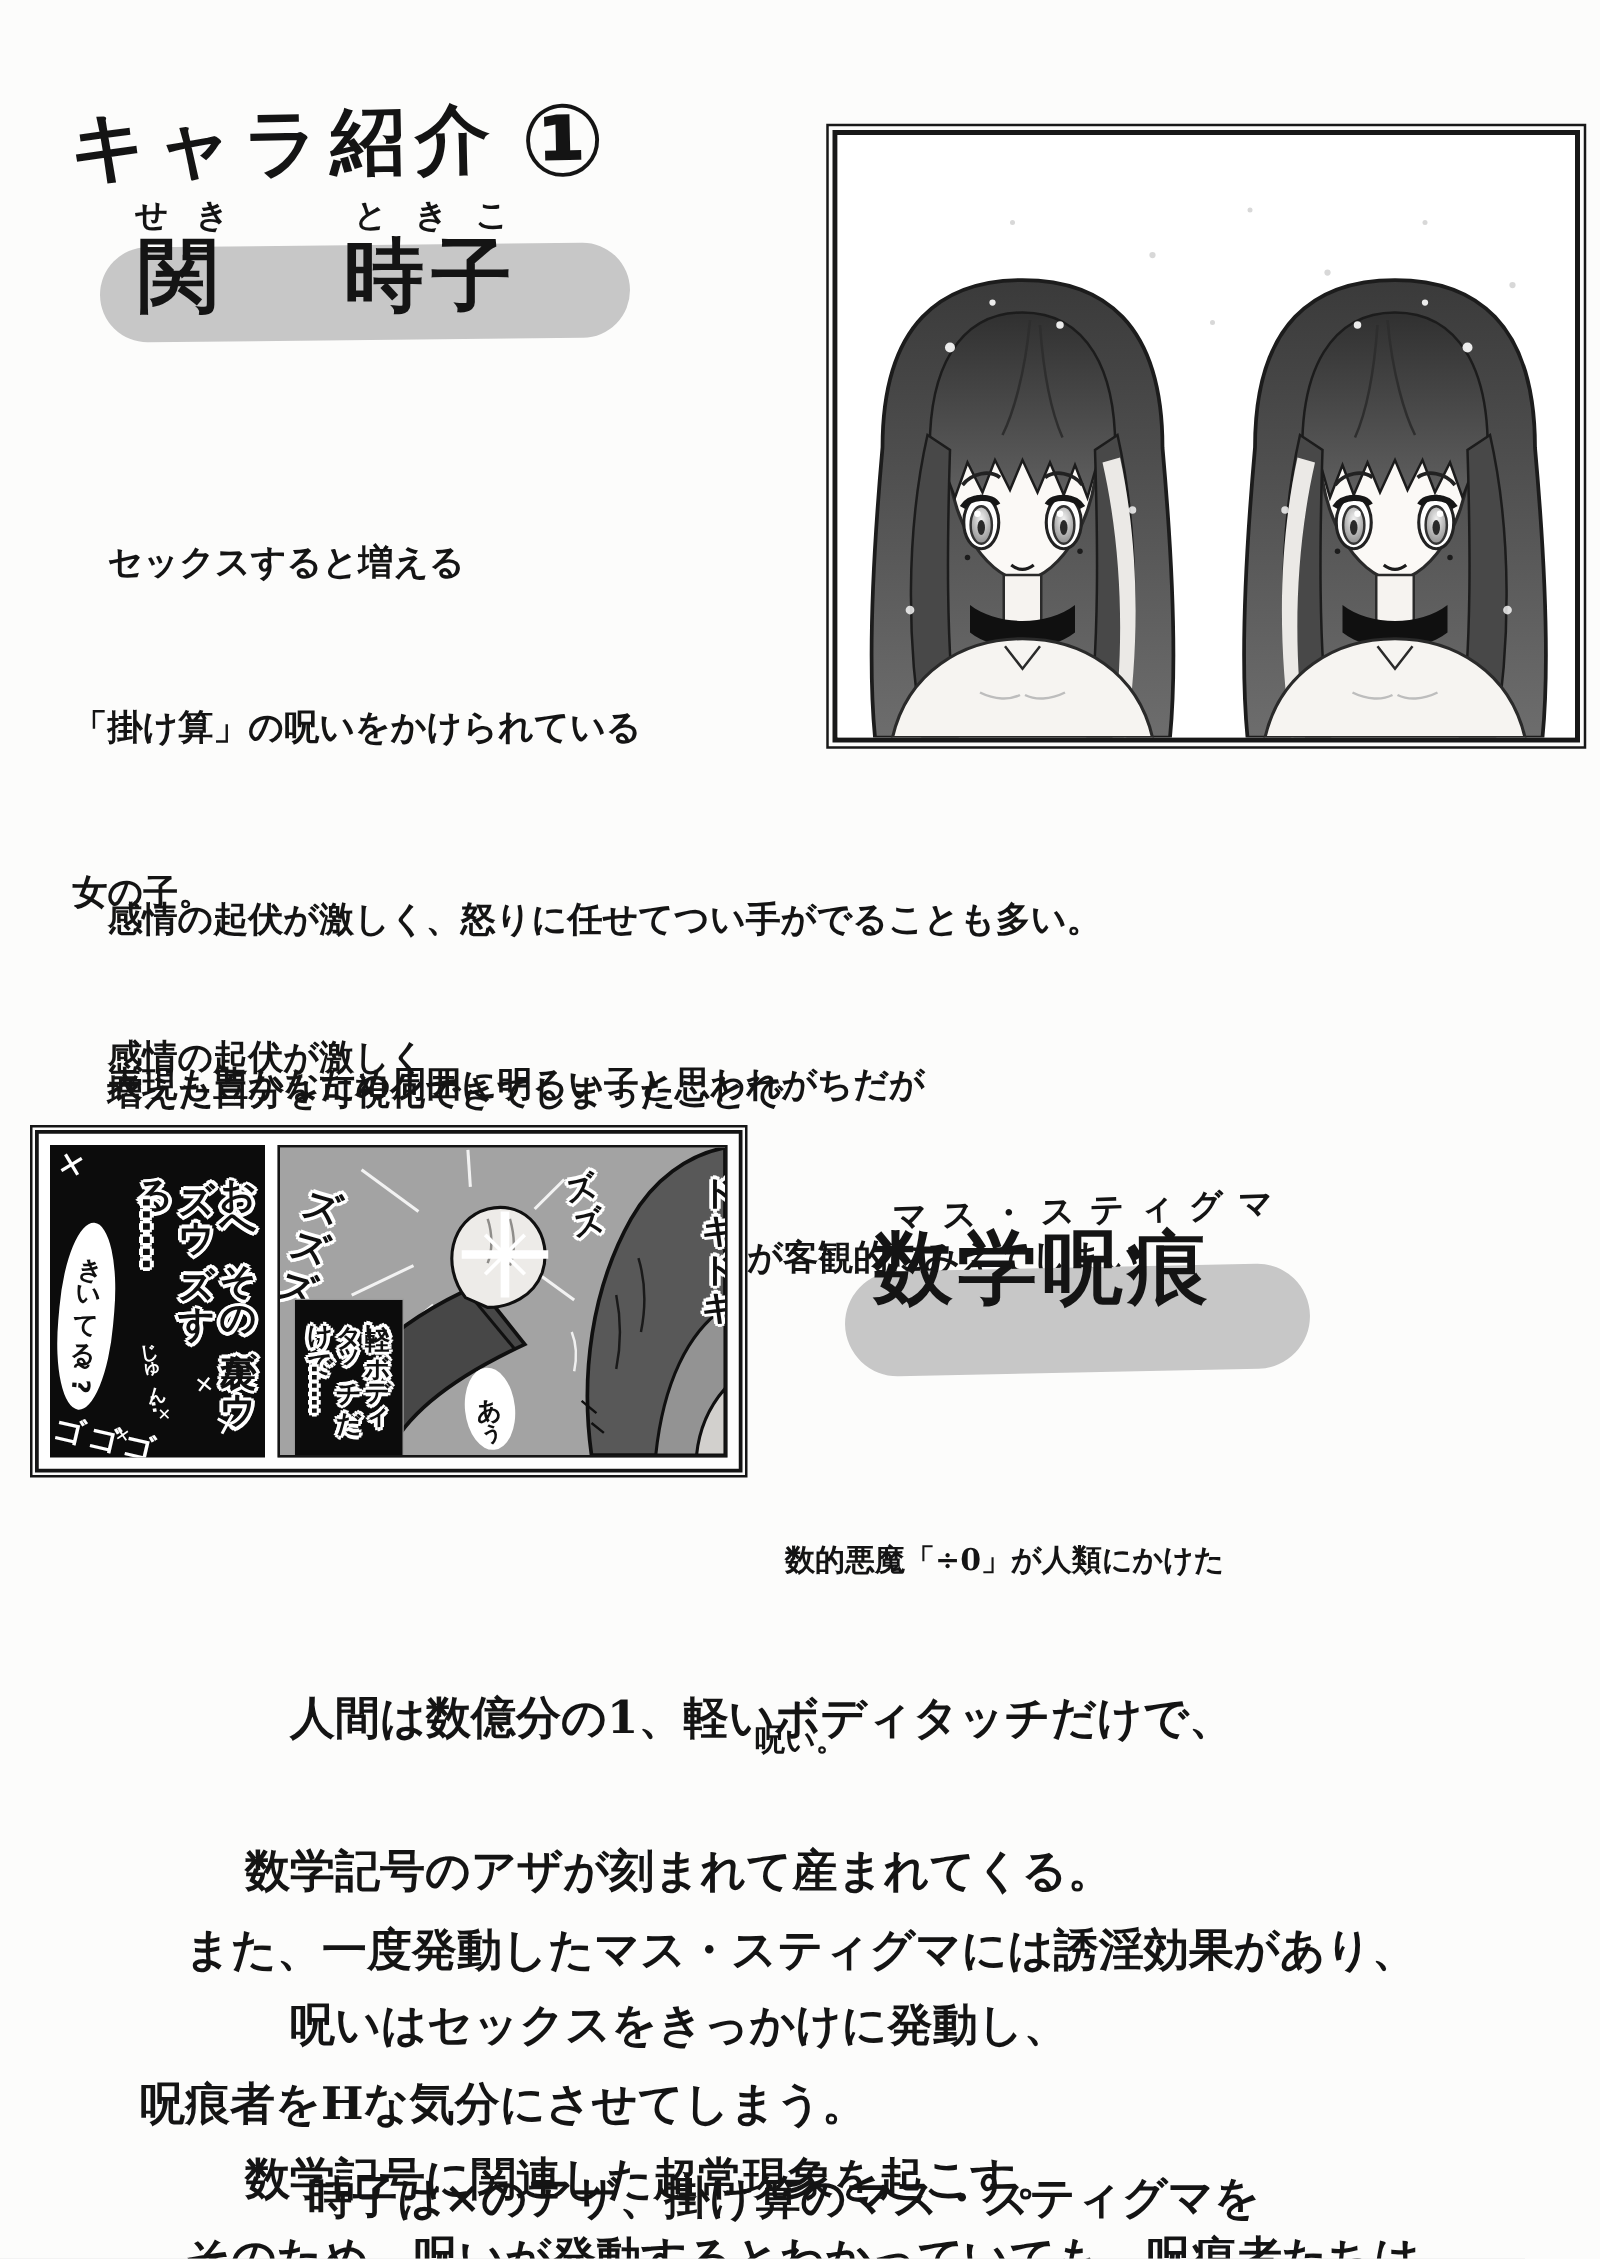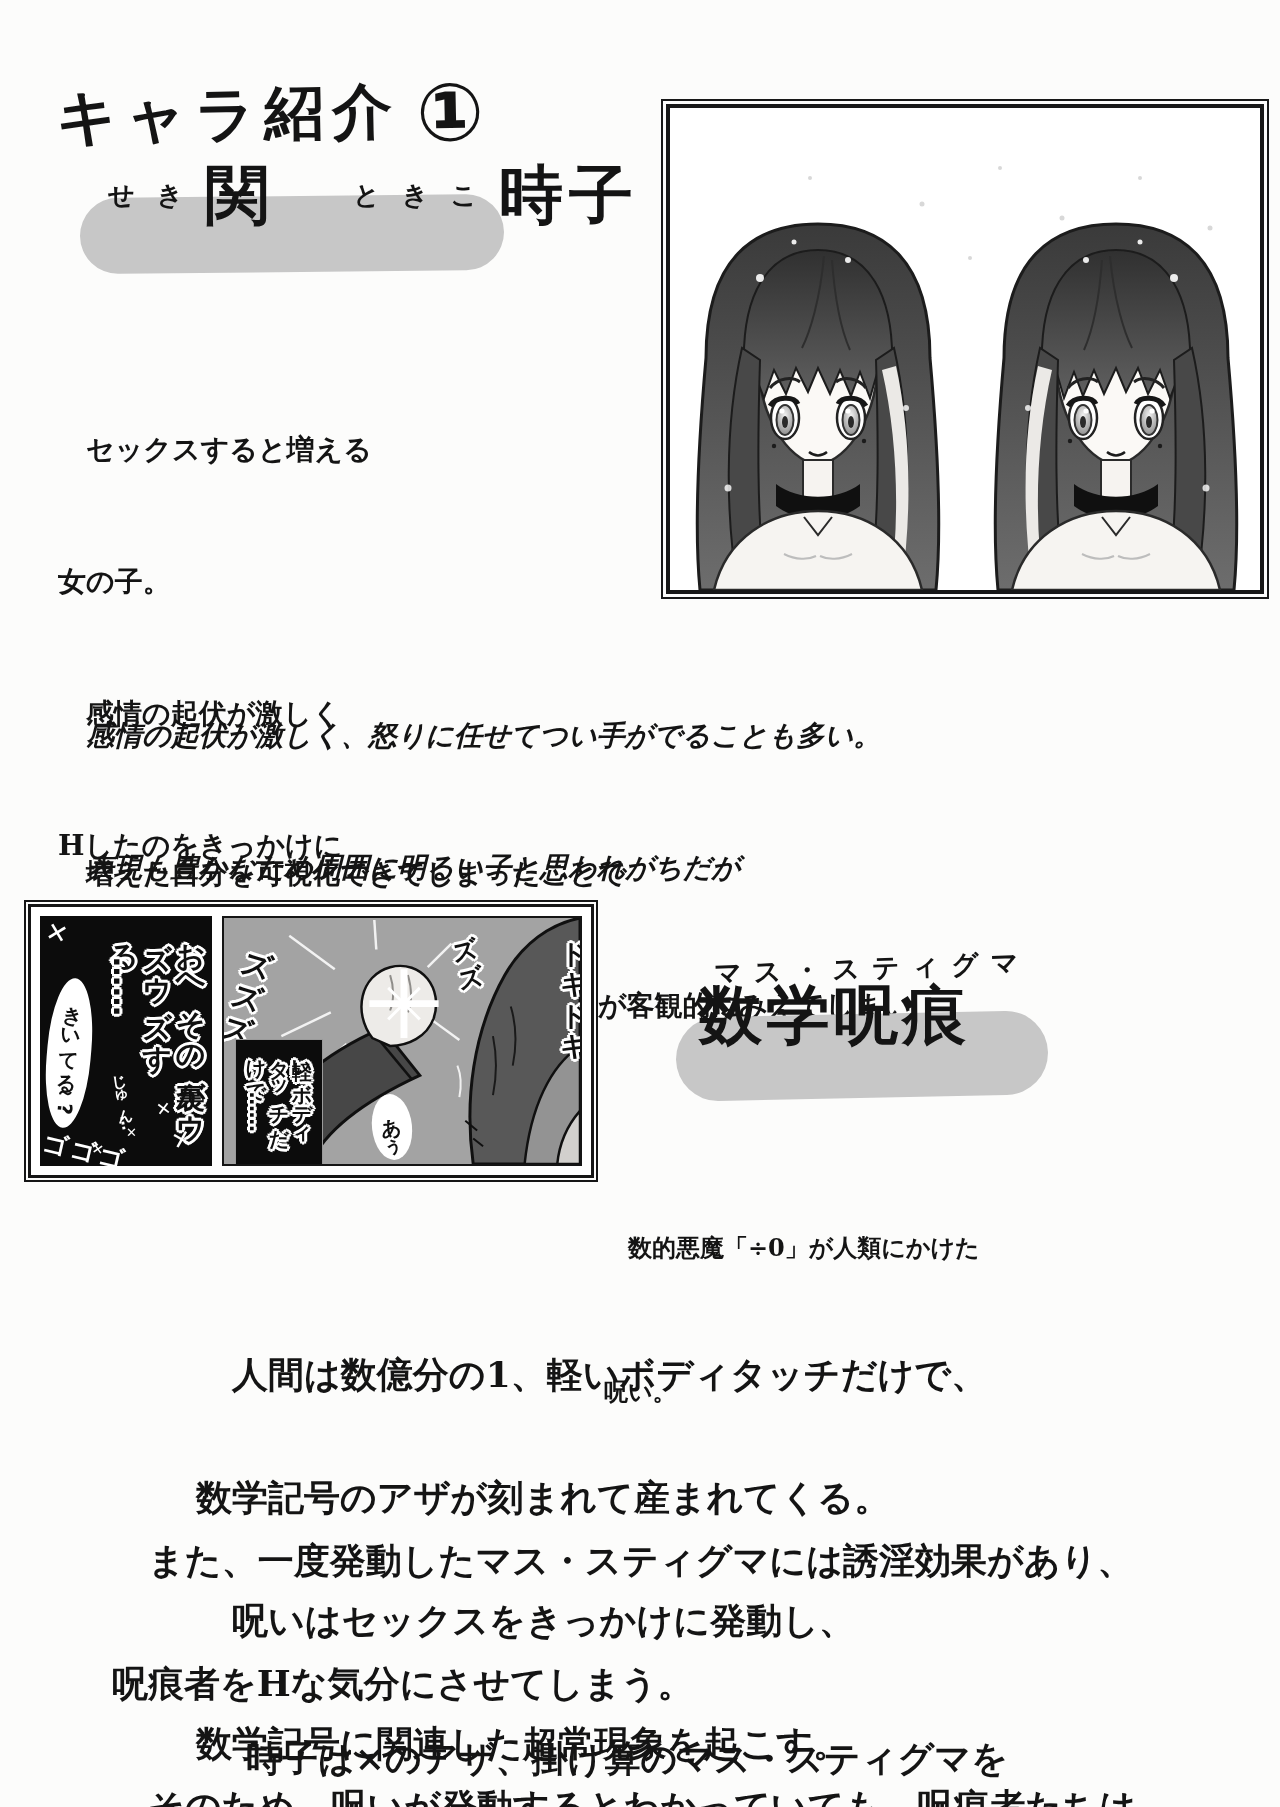--- a/index.html
+++ b/index.html
@@ -11,37 +11,37 @@
   .sans { font-family:"DejaVu Sans","Liberation Sans",sans-serif; }
 
   
   .title { position:absolute; left:56px; top:70px; font-weight:bold; font-size:60px;
            letter-spacing:8px; transform:rotate(-1.2deg); white-space:nowrap; }
   .title .num { font-size:80px; letter-spacing:0; margin-left:16px; vertical-align:-10px; }
 
   .name-hl { position:absolute; left:80px; top:196px; width:424px; height:76px;
              background:#c7c7c7; border-radius:40px; transform:rotate(-0.6deg); }
   .name-block { position:absolute; left:86px; top:160px; display:flex; gap:56px; }
-  .name-col { display:flex; align-items:center; }
+  .name-col { display:flex; flex-direction:column; align-items:center; }
   .furi { font-weight:bold; font-size:26px; letter-spacing:22px; text-indent:22px; line-height:1; }
   .kanji { font-weight:bold; font-size:64px; letter-spacing:6px; line-height:1.1; white-space:pre; }
 
   
   .portrait { position:absolute; left:666px; top:104px; width:590px; height:482px;
               background:#ffffff; border:4px solid #181818; outline:2px solid #181818;
               outline-offset:3px; }
   .portrait svg { display:block; width:100%; height:100%; }
 
   
   .para { position:absolute; font-weight:bold; white-space:pre; }
   .para div { white-space:pre; }
   .p-std  { font-size:28px; line-height:44px; }
   .p-big  { font-size:36px; line-height:41px; }
   .p1 { left:58px;  top:340px; }
-  .p2 { left:58px;  top:626px;font-style:italic; }
+  .p2 { left:58px;  top:626px; }
   .p3 { left:58px;  top:764px; }
   .pdef { left:604px; top:1128px; font-size:24px; line-height:48px; }
   .p4 { left:196px; top:1272px; }
   .p5 { left:112px; top:1458px; }
   .p6 { left:210px; top:1648px; font-size:36px; line-height:44px; }
 
   
   .stigma-hl { position:absolute; left:676px; top:1014px; width:372px; height:84px;
                background:#c7c7c7; border-radius:42px; transform:rotate(-1.2deg); }
   .stigma-furi { position:absolute; left:714px; top:950px; font-weight:bold; font-size:27px;
@@ -171,20 +171,21 @@
           <circle cx="508" cy="170" r="2"></circle>
       </g>
       <circle cx="428" cy="168" r="13" fill="none" stroke="#e2e2e2" stroke-width="3"></circle>
       <use href="#girl" transform="translate(148 0)"></use>
       <use href="#girl" transform="translate(446 0) scale(-1 1)"></use>
     </svg>
   </div>
 
   <div class="para p-std p1">
     <div>　セックスすると増える</div>
+    <div>「掛け算」の呪いをかけられている</div>
     <div>女の子。</div>
     <div>　感情の起伏が激しく</div>
     <div>Hしたのをきっかけに</div>
     <div>2人になってしまった。</div>
   </div>
 
   <div class="para p-std p2">
     <div>　感情の起伏が激しく、怒りに任せてつい手がでることも多い。</div>
     <div>　表現も豊かなため周囲に明るい子と思われがちだが</div>
     <div>本当はかなりナイーブでネガティブ。</div>

